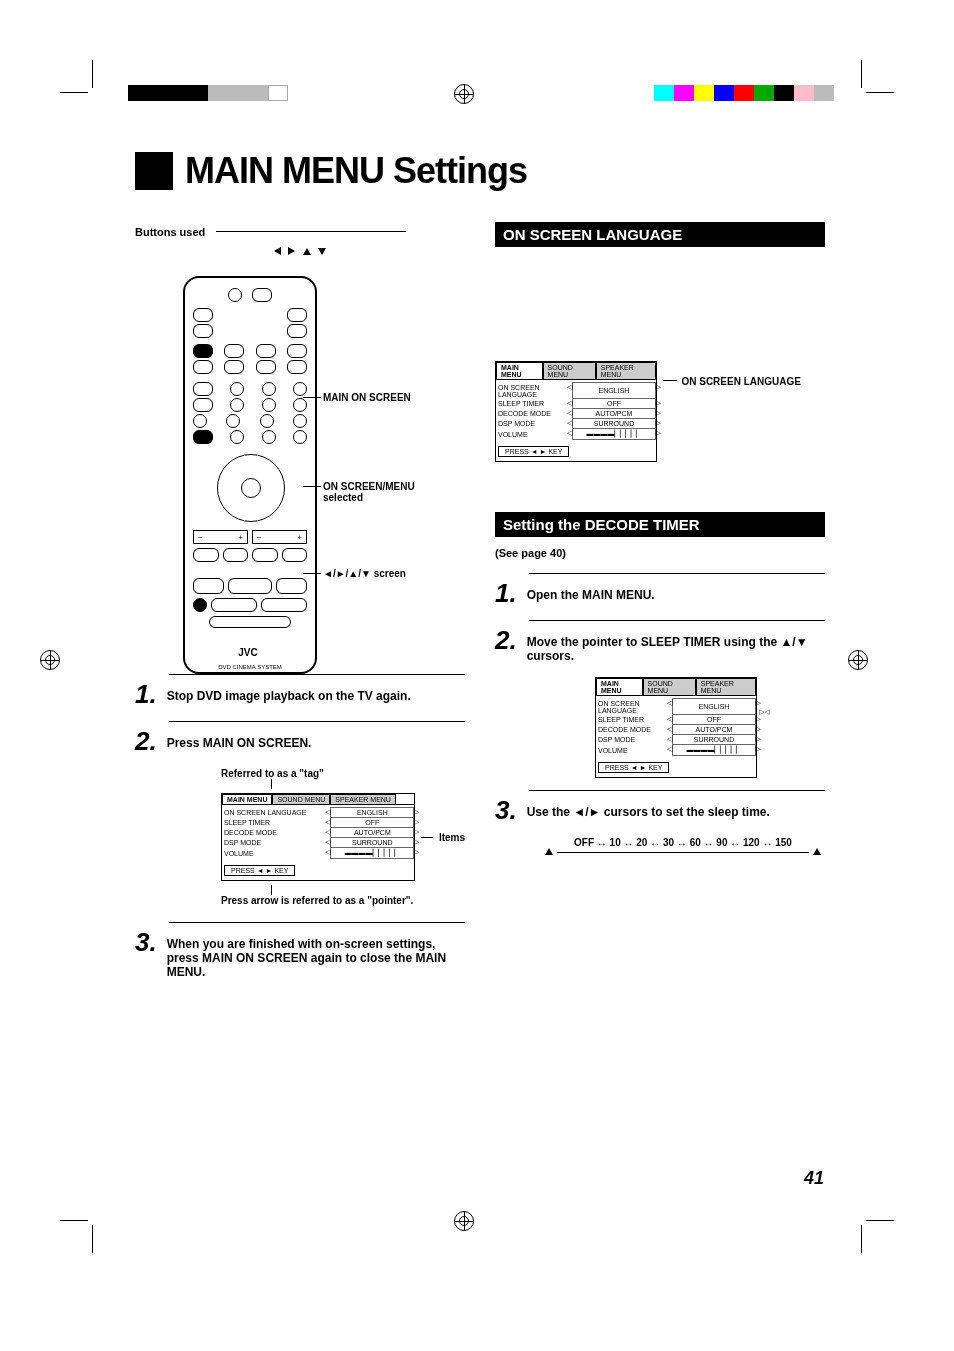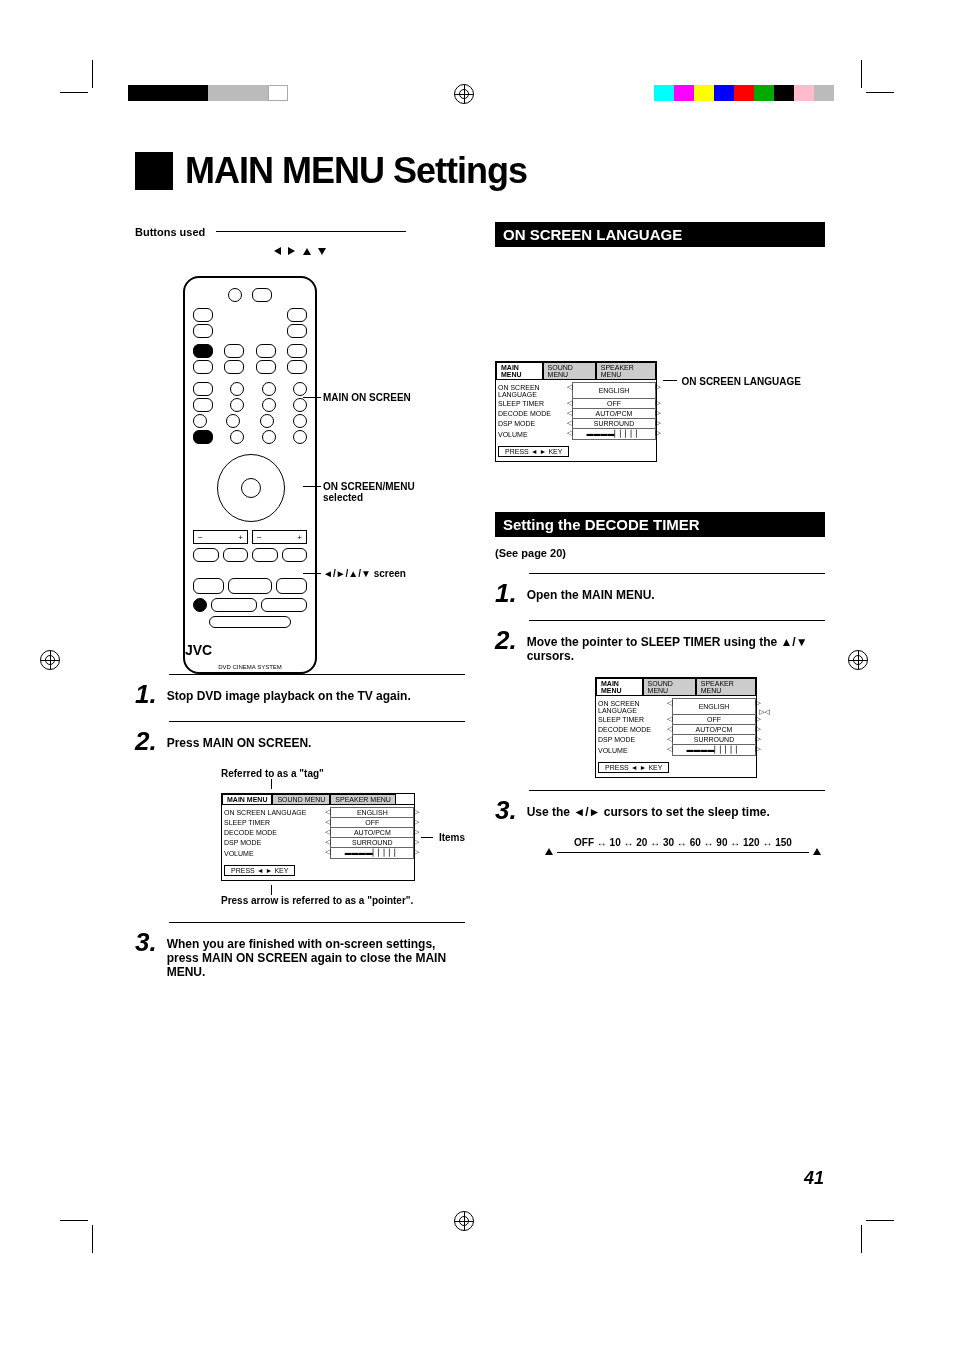--- a/index.html
+++ b/index.html
@@ -59,21 +59,21 @@
   .remote .r3{top:66px;} .remote .r4{top:82px;}
   .remote .r5{top:104px;} .remote .r6{top:120px;}
   .remote .r7{top:136px;} .remote .r8{top:152px;}
   .remote .dpad{position:absolute; top:176px; left:32px; width:66px; height:66px;
     border:1px solid #000; border-radius:50%;}
   .remote .dpad::before{content:"";position:absolute;width:18px;height:18px;border:1px solid #000;border-radius:50%;top:23px;left:23px;}
   .remote .below{position:absolute; top:252px; left:8px; right:8px;}
   .volbar{border:1px solid #000;height:12px;display:flex;align-items:center;justify-content:space-between;padding:0 4px;}
   .volbar span{font-size:8px;}
   .remote .transport{position:absolute;top:300px;left:8px;right:8px;height:50px;}
-  .remote .jvc{position:absolute;bottom:14px;left:0;right:4px;text-align:left;font-weight:900;font-size:14px;}
+  .remote .jvc{position:absolute;bottom:14px;left:0;right:4px;text-align:center;font-weight:900;font-size:10px;}
   .remote .label{position:absolute;bottom:2px;left:0;right:0;text-align:center;font-size:6px;}
   .callout{ position:absolute; font-size:10px; font-weight:bold;}
   .callout .line{position:absolute;background:#000;height:1px;}
   .section-bar{ background:#000; color:#fff; font-weight:bold; font-size:15px; padding:4px 8px; margin:0;}
   .step{display:flex;gap:10px;margin:14px 0;}
   .step .num{font-size:26px;font-weight:bold;font-style:italic;line-height:1;}
   .step .txt{font-size:12px;font-weight:bold;padding-top:8px;flex:1;}
   .hr{border-top:1px solid #000;margin:0 0 -8px 34px;}
   .osd{
     width:200px;border:1px solid #000;font-size:7px;background:#fff;
@@ -369,21 +369,21 @@
           </div>
           <div class="note">PRESS ◄ ► KEY</div>
         </div>
         <div style="padding-top:14px;">
           <div style="width:14px;height:1px;background:#000;display:inline-block;vertical-align:middle;"></div>
           <span class="small-note">ON SCREEN LANGUAGE</span>
         </div>
       </div>
 
       <h3 class="section-bar" style="margin-top:46px;">Setting the DECODE TIMER</h3>
-      <div class="see" style="margin-top:10px;">(See page 20)</div>
+      <div class="see" style="margin-top:10px;">(See page 40)</div>
 
       <div class="hr" style="margin-top:14px;"></div>
       <div class="step">
         <div class="num">1.</div>
         <div class="txt">Open the MAIN MENU.</div>
       </div>
 
       <div class="hr"></div>
       <div class="step">
         <div class="num">2.</div>

